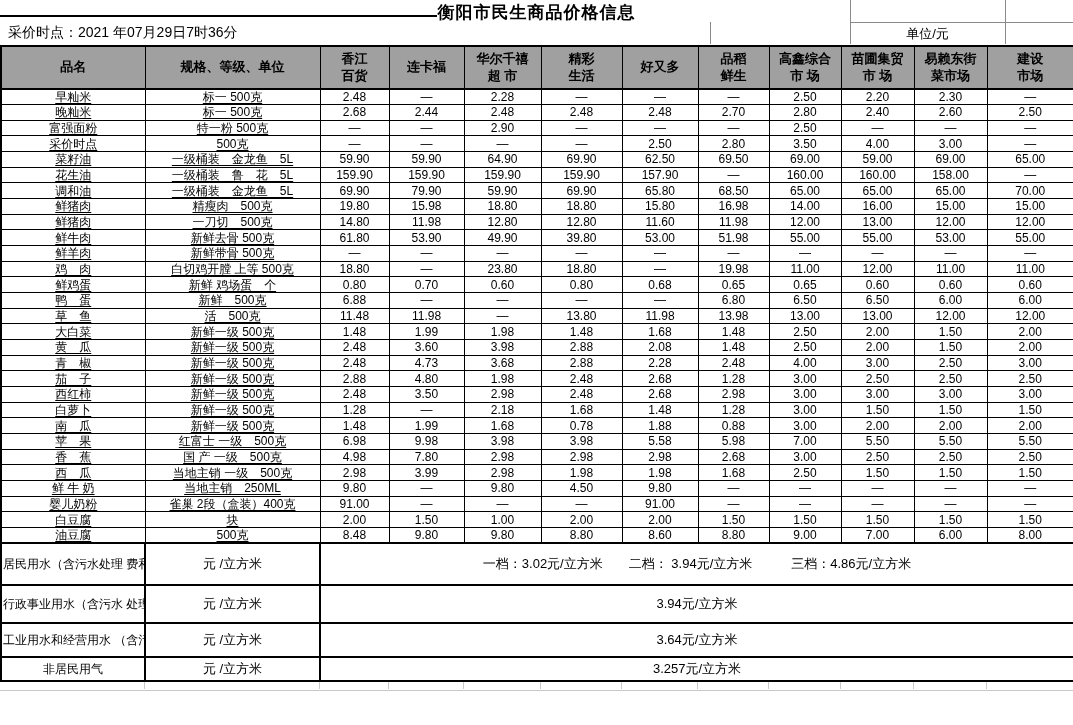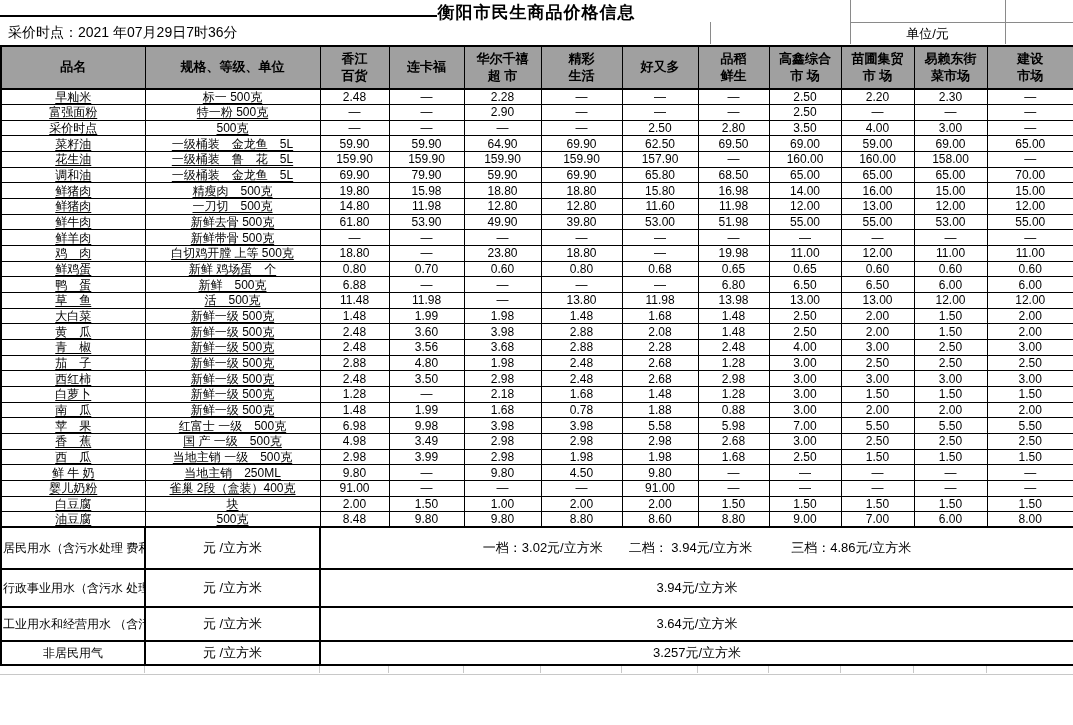--- a/index.html
+++ b/index.html
@@ -103,20 +103,34 @@
           <td class="c-price">2.28</td>
           <td class="c-price">—</td>
           <td class="c-price">—</td>
           <td class="c-price">—</td>
           <td class="c-price">2.50</td>
           <td class="c-price">2.20</td>
           <td class="c-price">2.30</td>
           <td class="c-price">—</td>
         </tr>
         <tr>
+          <td class="c-name">晚籼米</td>
+          <td class="c-spec">标一 500克</td>
+          <td class="c-price">2.68</td>
+          <td class="c-price">2.44</td>
+          <td class="c-price">2.48</td>
+          <td class="c-price">2.48</td>
+          <td class="c-price">2.48</td>
+          <td class="c-price">2.70</td>
+          <td class="c-price">2.80</td>
+          <td class="c-price">2.40</td>
+          <td class="c-price">2.60</td>
+          <td class="c-price">2.50</td>
+        </tr>
+        <tr>
           <td class="c-name">富强面粉</td>
           <td class="c-spec">特一粉 500克</td>
           <td class="c-price">—</td>
           <td class="c-price">—</td>
           <td class="c-price">2.90</td>
           <td class="c-price">—</td>
           <td class="c-price">—</td>
           <td class="c-price">—</td>
           <td class="c-price">2.50</td>
           <td class="c-price">—</td>
@@ -316,21 +330,21 @@
           <td class="c-price">1.48</td>
           <td class="c-price">2.50</td>
           <td class="c-price">2.00</td>
           <td class="c-price">1.50</td>
           <td class="c-price">2.00</td>
         </tr>
         <tr>
           <td class="c-name">青　椒</td>
           <td class="c-spec">新鲜一级 500克</td>
           <td class="c-price">2.48</td>
-          <td class="c-price">3.56</td>
+          <td class="c-price">4.73</td>
           <td class="c-price">3.68</td>
           <td class="c-price">2.88</td>
           <td class="c-price">2.28</td>
           <td class="c-price">2.48</td>
           <td class="c-price">4.00</td>
           <td class="c-price">3.00</td>
           <td class="c-price">2.50</td>
           <td class="c-price">3.00</td>
         </tr>
         <tr>
@@ -400,21 +414,21 @@
           <td class="c-price">5.98</td>
           <td class="c-price">7.00</td>
           <td class="c-price">5.50</td>
           <td class="c-price">5.50</td>
           <td class="c-price">5.50</td>
         </tr>
         <tr>
           <td class="c-name">香　蕉</td>
           <td class="c-spec">国 产 一级　500克</td>
           <td class="c-price">4.98</td>
-          <td class="c-price">3.49</td>
+          <td class="c-price">7.80</td>
           <td class="c-price">2.98</td>
           <td class="c-price">2.98</td>
           <td class="c-price">2.98</td>
           <td class="c-price">2.68</td>
           <td class="c-price">3.00</td>
           <td class="c-price">2.50</td>
           <td class="c-price">2.50</td>
           <td class="c-price">2.50</td>
         </tr>
         <tr>

